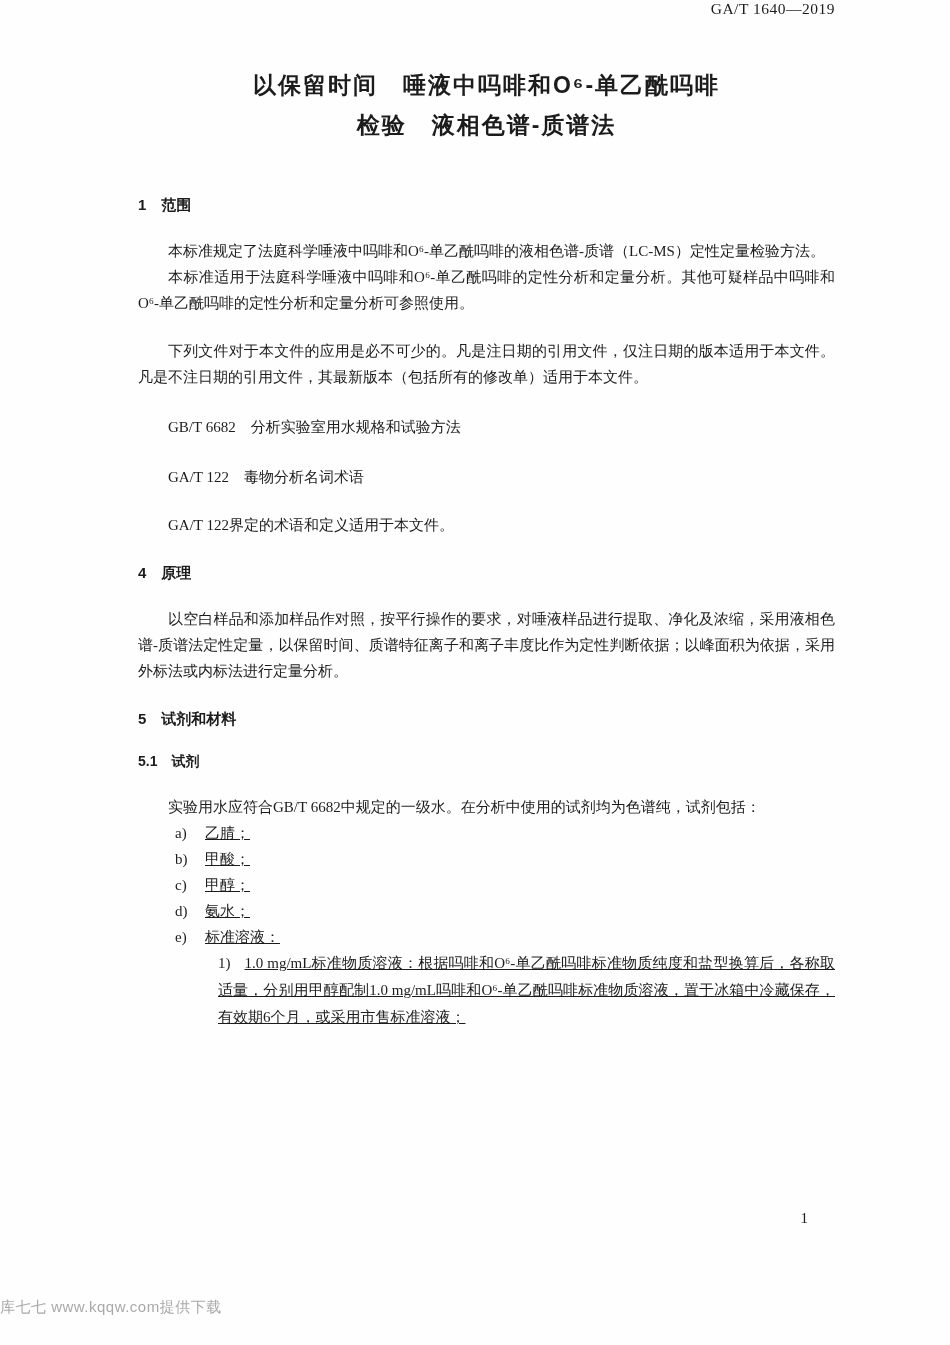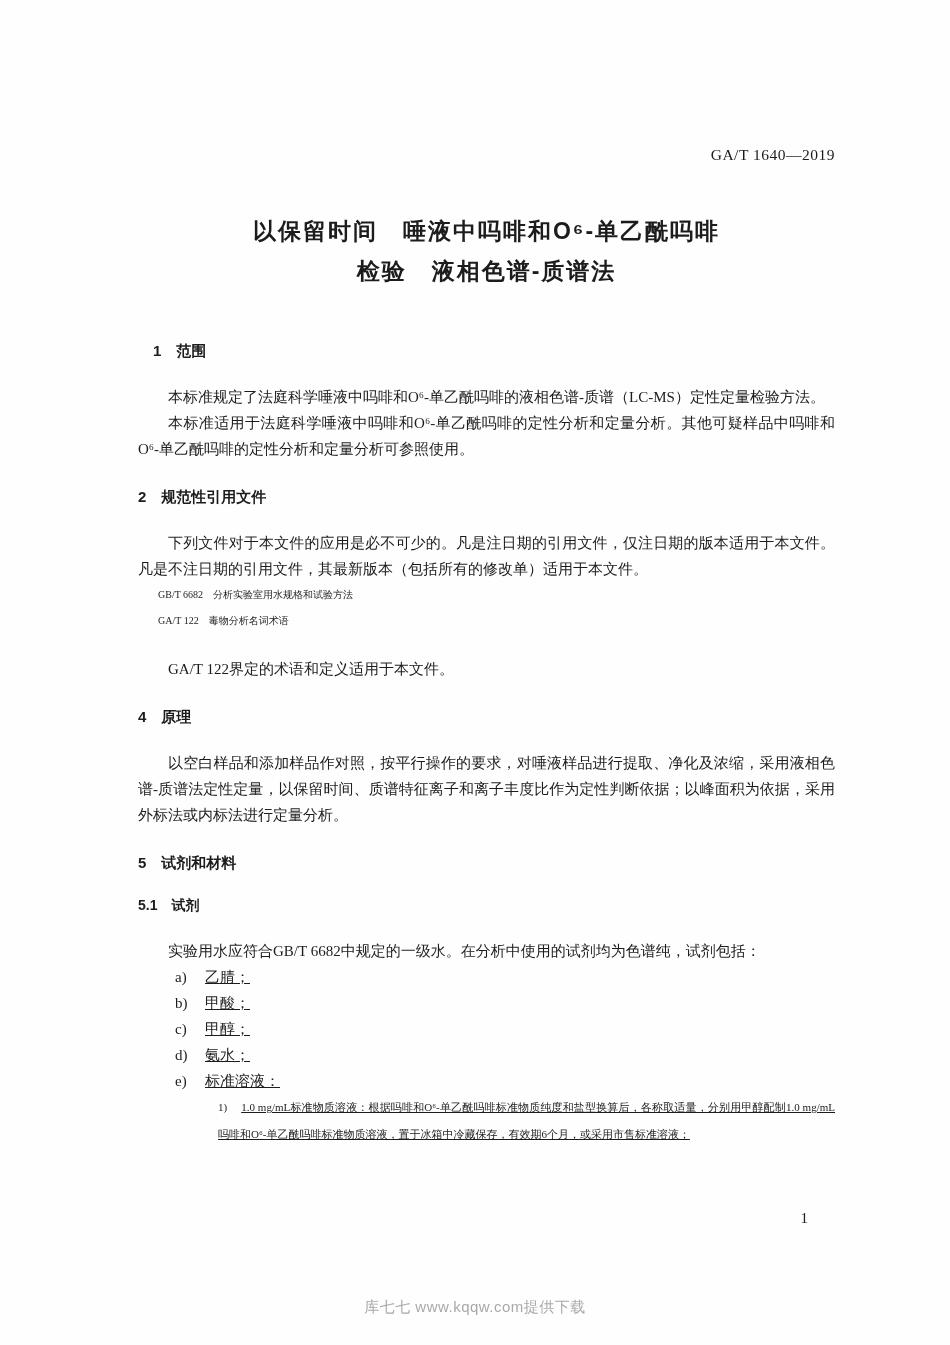--- a/index.html
+++ b/index.html
@@ -17,21 +17,20 @@
   }
 
   .content {
     position: absolute;
     left: 138px;
     top: 0;
     width: 697px;
   }
 
   .doc-code {
-    padding-top: 146px;
     text-align: right;
     font-size: 15.5px;
     letter-spacing: 0.5px;
     font-family: "Liberation Serif", "DejaVu Serif", serif;
   }
 
   .title-block {
     margin-top: 50px;
     text-align: center;
     font-family: "Liberation Sans", "DejaVu Sans", sans-serif;
@@ -43,35 +42,36 @@
   .title-line { display: block; }
   .title-line + .title-line { margin-top: 6px; }
 
   .sec-heading {
     margin-top: 24px;
     font-family: "Liberation Sans", "DejaVu Sans", sans-serif;
     font-weight: bold;
     font-size: 15px;
     line-height: 22px;
   }
-  .sec-heading.first { margin-top: 52px; margin-left: 15px; }
+  .sec-heading.first { margin-top: 52px; }
 
   .para {
     margin-top: 22px;
     font-size: 15px;
     line-height: 26px;
     text-align: justify;
     text-indent: 2em;
   }
   .para.follow { margin-top: 0; }
 
   .ref-line {
-    font-size: 10px;
+    font-size: 15px;
     line-height: 26px;
     text-indent: 2em;
+    margin-top: 24px;
   }
 
   .sub-heading {
     margin-top: 20px;
     font-family: "Liberation Sans", "DejaVu Sans", sans-serif;
     font-weight: bold;
     font-size: 14px;
     line-height: 22px;
   }
 
@@ -81,42 +81,42 @@
     font-size: 15px;
     line-height: 26px;
   }
   .li-marker {
     display: inline-block;
     width: 30px;
   }
 
   .nested-item {
     padding-left: 80px;
-    font-size: 11px;
+    font-size: 15px;
     line-height: 27px;
     text-align: justify;
   }
   .nested-item .li-marker {
     width: auto;
     margin-right: 14px;
   }
 
   .page-number {
     position: absolute;
     top: 1210px;
     right: 142px;
     font-size: 15px;
   }
 
   .footer-watermark {
     position: absolute;
     top: 1298px;
     left: 0;
     width: 100%;
-    text-align: center;
+    text-align: left;
     font-family: "Liberation Sans", "DejaVu Sans", sans-serif;
     font-size: 15px;
     color: #a9a9a9;
     letter-spacing: 0.5px;
   }
 </style>
 </head>
 <body>
 
 <div class="page">
@@ -126,21 +126,20 @@
 
     <div class="title-block">
       <span class="title-line">以保留时间　唾液中吗啡和O⁶-单乙酰吗啡</span>
       <span class="title-line">检验　液相色谱-质谱法</span>
     </div>
 
     <div class="sec-heading first">1　范围</div>
     <div class="para">本标准规定了法庭科学唾液中吗啡和O⁶-单乙酰吗啡的液相色谱-质谱（LC-MS）定性定量检验方法。</div>
     <div class="para follow">本标准适用于法庭科学唾液中吗啡和O⁶-单乙酰吗啡的定性分析和定量分析。其他可疑样品中吗啡和O⁶-单乙酰吗啡的定性分析和定量分析可参照使用。</div>
 
-    <div class="sec-heading">2　规范性引用文件</div>
     <div class="para">下列文件对于本文件的应用是必不可少的。凡是注日期的引用文件，仅注日期的版本适用于本文件。凡是不注日期的引用文件，其最新版本（包括所有的修改单）适用于本文件。</div>
     <div class="ref-line">GB/T 6682　分析实验室用水规格和试验方法</div>
     <div class="ref-line">GA/T 122　毒物分析名词术语</div>
 
     <div class="para">GA/T 122界定的术语和定义适用于本文件。</div>
 
     <div class="sec-heading">4　原理</div>
     <div class="para">以空白样品和添加样品作对照，按平行操作的要求，对唾液样品进行提取、净化及浓缩，采用液相色谱-质谱法定性定量，以保留时间、质谱特征离子和离子丰度比作为定性判断依据；以峰面积为依据，采用外标法或内标法进行定量分析。</div>
 
     <div class="sec-heading">5　试剂和材料</div>

